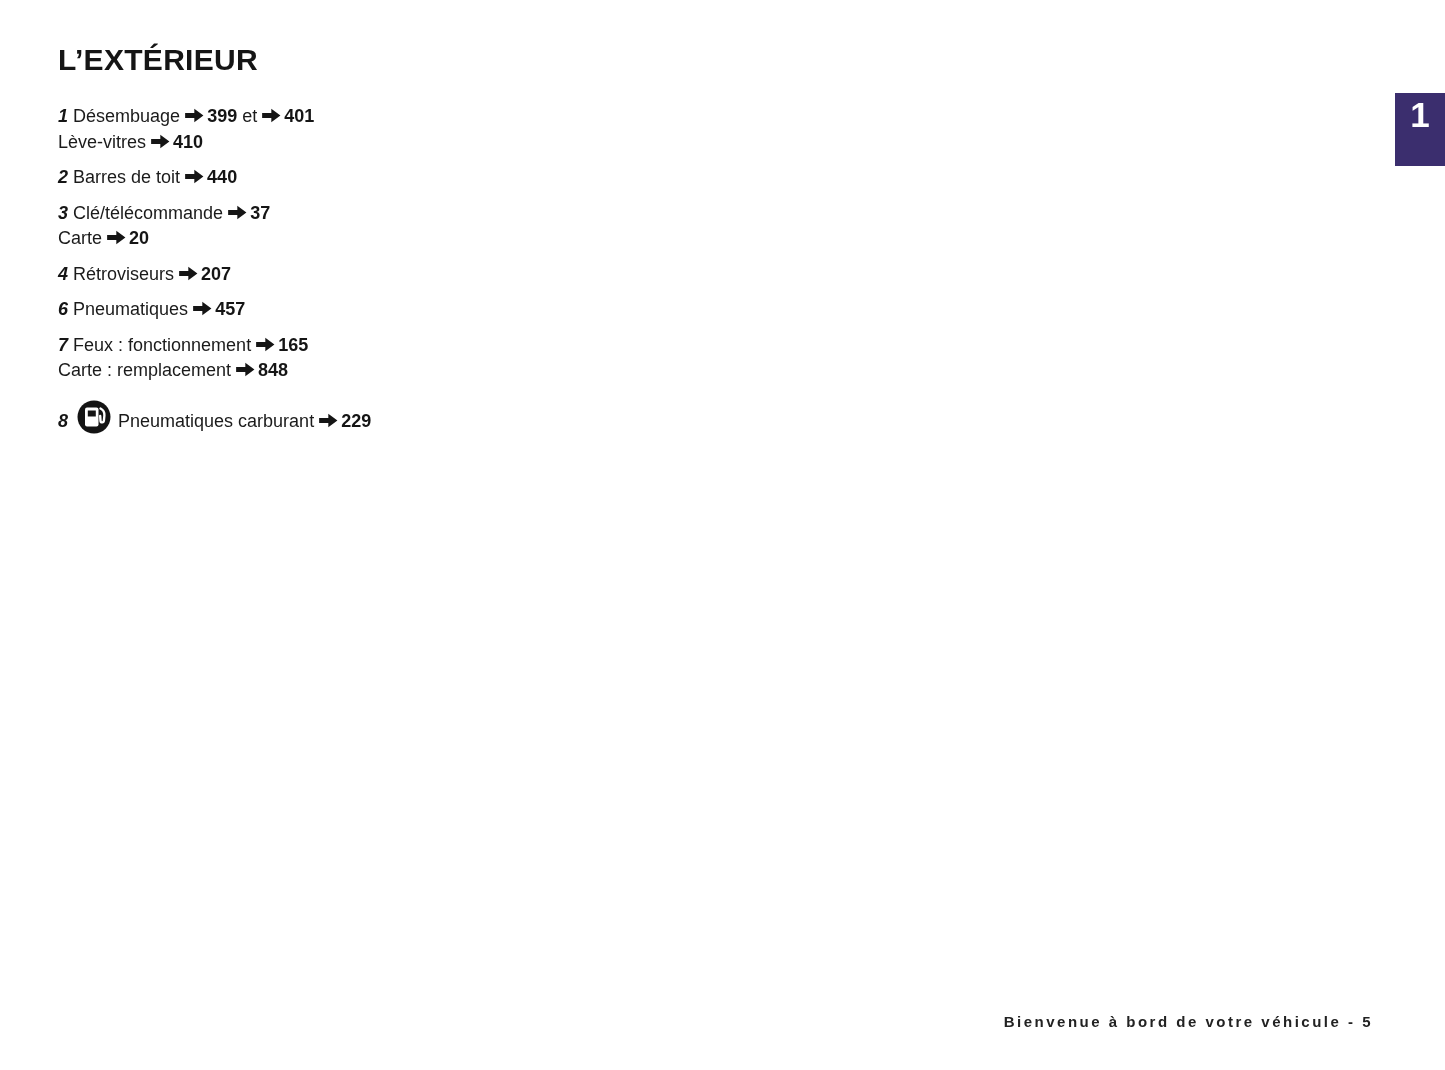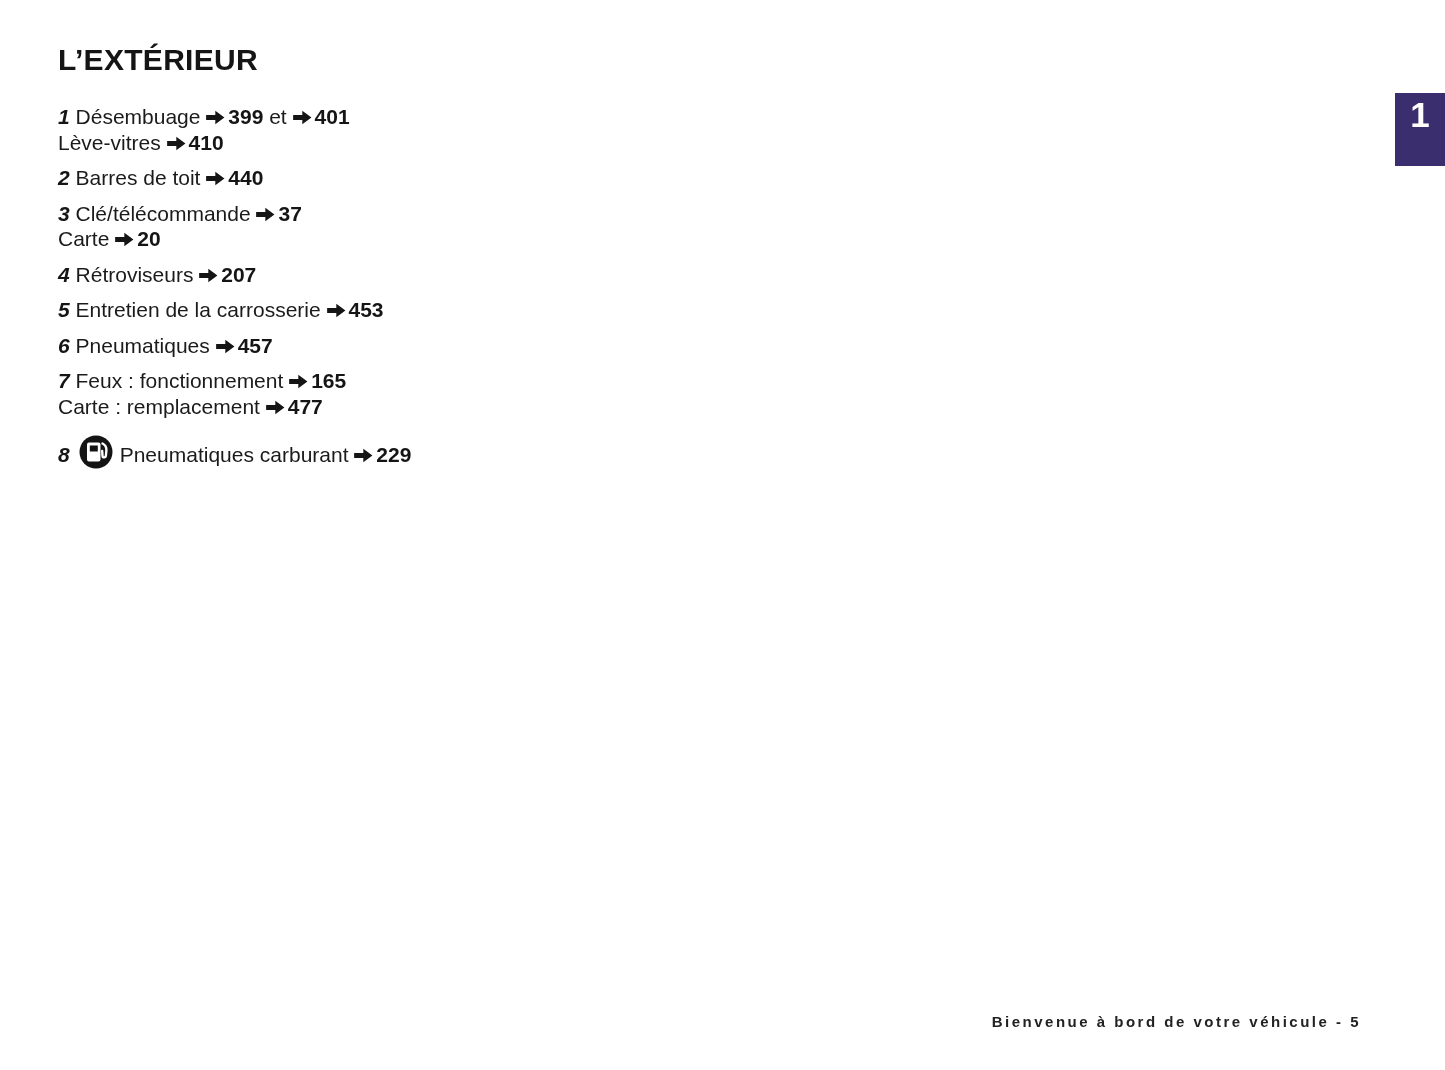--- a/index.html
+++ b/index.html
@@ -20,21 +20,21 @@
   h1.page-title {
     font-size: 30px;
     font-weight: 700;
     letter-spacing: 0.3px;
     color: #151515;
     margin: 0 0 28px 0;
     line-height: 32px;
   }
   .group { margin-bottom: 10px; }
   .toc-line {
-    font-size: 21px;
+    font-size: 18px;
     line-height: 25.5px;
     white-space: nowrap;
   }
   .num {
     font-style: italic;
     font-weight: 700;
     color: #151515;
   }
   .num:empty, .conj:empty, .ref-hide:empty { display: none; }
   .label { font-weight: 400; }
@@ -65,21 +65,21 @@
   }
   .chapter-tab span {
     display: inline-block;
     margin-top: 4px;
     font-size: 35px;
     font-weight: 700;
     line-height: 1;
   }
   .footer {
     position: absolute;
-    right: 84px; top: 1013px;
+    right: 72px; top: 1013px;
     font-size: 15px;
     font-weight: 700;
     letter-spacing: 2.5px;
     color: #222222;
   }
 </style>
 </head>
 <body>
 
 <main class="content">
@@ -134,29 +134,20 @@
   <div class="group">
     <div class="toc-line">
       <span class="num">4</span>
       <span class="label">Rétroviseurs</span>
       <span class="ref"><svg class="arrow" viewBox="0 0 20 16">
             <path d="M0 5.3 H9.8 V0.8 L19.5 8 L9.8 15.2 V10.7 H0 Z"></path>
           </svg><span>207</span></span>
     </div>
   </div>
 
-  <div class="group">
-    <div class="toc-line">
-      <span class="num">5</span>
-      <span class="label">Entretien de la carrosserie</span>
-      <span class="ref"><svg class="arrow" viewBox="0 0 20 16">
-            <path d="M0 5.3 H9.8 V0.8 L19.5 8 L9.8 15.2 V10.7 H0 Z"></path>
-          </svg><span>453</span></span>
-    </div>
-  </div>
 
   <div class="group">
     <div class="toc-line">
       <span class="num">6</span>
       <span class="label">Pneumatiques</span>
       <span class="ref"><svg class="arrow" viewBox="0 0 20 16">
             <path d="M0 5.3 H9.8 V0.8 L19.5 8 L9.8 15.2 V10.7 H0 Z"></path>
           </svg><span>457</span></span>
     </div>
   </div>
@@ -166,21 +157,21 @@
       <span class="num">7</span>
       <span class="label">Feux : fonctionnement</span>
       <span class="ref"><svg class="arrow" viewBox="0 0 20 16">
             <path d="M0 5.3 H9.8 V0.8 L19.5 8 L9.8 15.2 V10.7 H0 Z"></path>
           </svg><span>165</span></span>
     </div>
     <div class="toc-line">
       <span class="label">Carte : remplacement</span>
       <span class="ref"><svg class="arrow" viewBox="0 0 20 16">
             <path d="M0 5.3 H9.8 V0.8 L19.5 8 L9.8 15.2 V10.7 H0 Z"></path>
-          </svg><span>477</span></span>
+          </svg><span>848</span></span>
     </div>
   </div>
 
   <div class="group" style="margin-top:16px;">
     <div class="toc-line">
       <span class="num">8</span><svg class="fuel-badge" viewBox="0 0 34 34">
           <circle cx="17" cy="17" r="16.5" fill="#141414"></circle>
           <rect x="8" y="7.5" width="13.5" height="19" rx="2" fill="#ffffff"></rect>
           <rect x="10.8" y="10.5" width="8" height="6" fill="#141414"></rect>
           <path d="M23.5 8.5 C26.5 10 27.6 12.5 27.4 15.5 L26.9 20.5 C26.7 23 23.7 23 23.5 20.8 L23.2 16" stroke="#ffffff" stroke-width="2.4" fill="none" stroke-linecap="round"></path>

